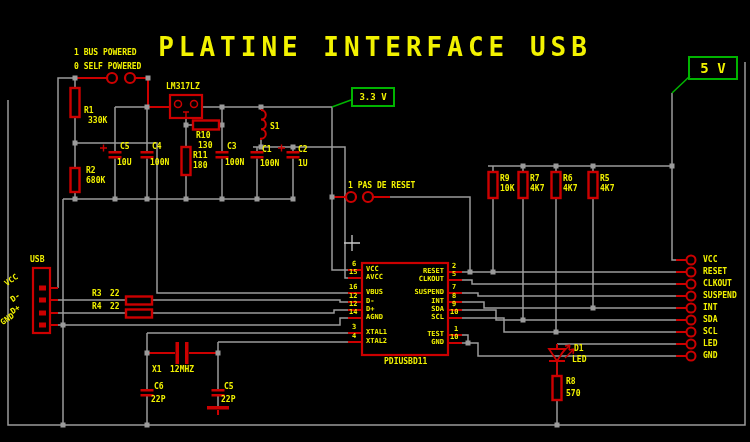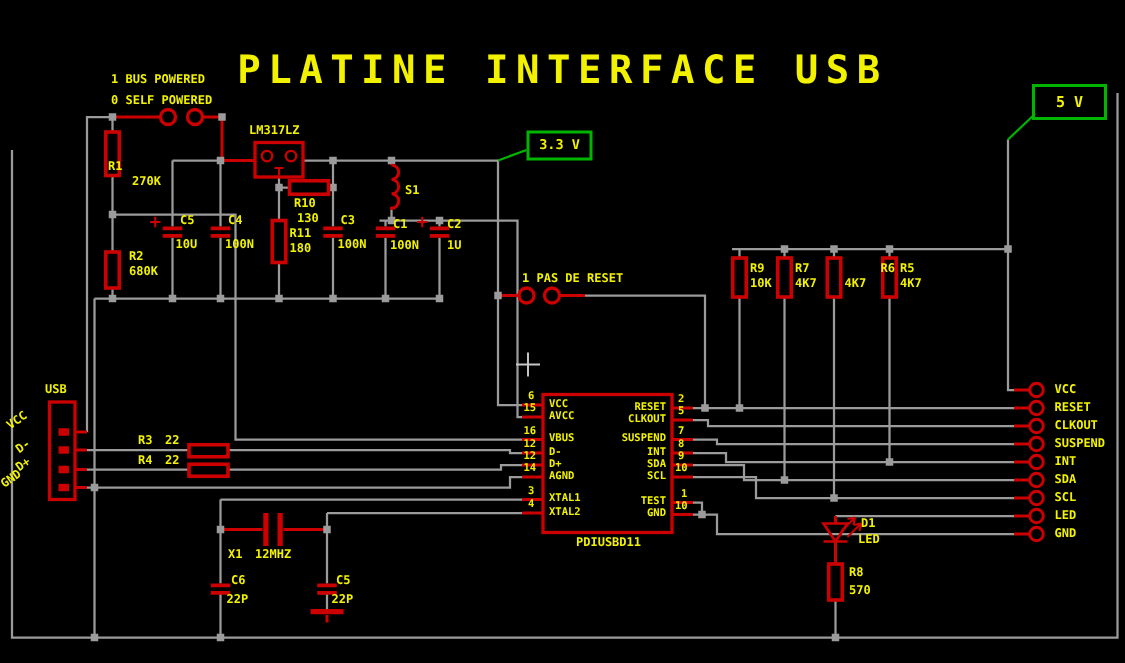--- a/index.html
+++ b/index.html
@@ -152,28 +152,28 @@
 
 <div id="title">PLATINE INTERFACE USB</div>
 
 <span class="lbl" style="left:74px;top:49px">1 BUS POWERED</span>
 <span class="lbl" style="left:74px;top:63px">0 SELF POWERED</span>
 <span class="lbl" style="left:348px;top:182px">1 PAS DE RESET</span>
 
 <div class="vbox" style="left:351px;top:87px;width:40px;height:16px">
       <span>3.3 V</span>
     </div>
-<div class="vbox" style="left:688px;top:56px;width:46px;height:20px;font-size:10px">
+<div class="vbox" style="left:688px;top:56px;width:46px;height:20px;font-size:14px">
       <span>5 V</span>
     </div>
 
 <span class="lbl" style="left:166px;top:83px">LM317LZ</span>
 
-<span class="lbl" style="left:72px;top:107px">R1</span>
-<span class="lbl" style="left:88px;top:117px">270K</span>
+<span class="lbl" style="left:84px;top:107px">R1</span>
+<span class="lbl" style="left:88px;top:117px">330K</span>
 <span class="lbl" style="left:86px;top:167px">R2</span>
 <span class="lbl" style="left:86px;top:177px">680K</span>
 <span class="lbl" style="left:196px;top:132px">R10</span>
 <span class="lbl" style="left:198px;top:142px">130</span>
 <span class="lbl" style="left:193px;top:152px">R11</span>
 <span class="lbl" style="left:193px;top:162px">180</span>
 <span class="lbl" style="left:120px;top:143px">C5</span>
 <span class="lbl" style="left:117px;top:159px">10U</span>
 <span class="lbl" style="left:152px;top:143px">C4</span>
 <span class="lbl" style="left:150px;top:159px">100N</span>
@@ -182,21 +182,21 @@
 <span class="lbl" style="left:270px;top:123px">S1</span>
 <span class="lbl" style="left:262px;top:146px">C1</span>
 <span class="lbl" style="left:260px;top:160px">100N</span>
 <span class="lbl" style="left:298px;top:146px">C2</span>
 <span class="lbl" style="left:298px;top:160px">1U</span>
 
 <span class="lbl" style="left:500px;top:175px">R9</span>
 <span class="lbl" style="left:500px;top:185px">10K</span>
 <span class="lbl" style="left:530px;top:175px">R7</span>
 <span class="lbl" style="left:530px;top:185px">4K7</span>
-<span class="lbl" style="left:587px;top:175px">R6</span>
+<span class="lbl" style="left:563px;top:175px">R6</span>
 <span class="lbl" style="left:563px;top:185px">4K7</span>
 <span class="lbl" style="left:600px;top:175px">R5</span>
 <span class="lbl" style="left:600px;top:185px">4K7</span>
 
 <span class="lbl" style="left:30px;top:256px">USB</span>
 <span class="lbl rt" style="left:8px;top:280px">VCC</span>
 <span class="lbl rt" style="left:14px;top:296px">D-</span>
 <span class="lbl rt" style="left:14px;top:308px">D+</span>
 <span class="lbl rt" style="left:4px;top:319px">GND</span>
 

